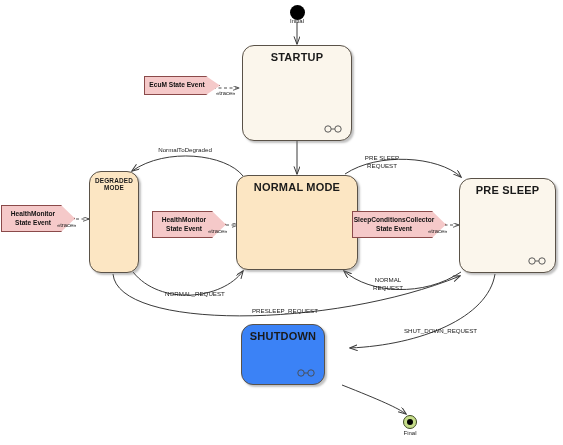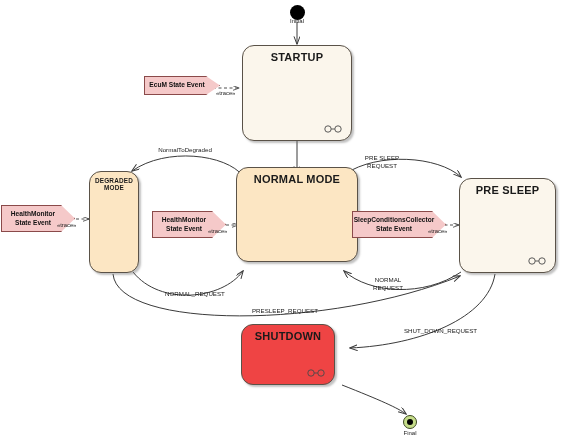--- a/index.html
+++ b/index.html
@@ -166,34 +166,34 @@
       <circle cx="5" cy="4" r="3.2" fill="none" stroke="#4a4a4a" stroke-width="0.9"></circle>
       <circle cx="15" cy="4" r="3.2" fill="none" stroke="#4a4a4a" stroke-width="0.9"></circle>
       <line x1="8.2" y1="4" x2="11.8" y2="4" stroke="#4a4a4a" stroke-width="0.9"></line>
     </svg>
   </div>
 
   <div class="state" style="left:89px; top:171px; width:50px; height:102px; background:#FCE6C3;">
     <div class="state-title" style="font-size:6.4px;">DEGRADED MODE</div>
   </div>
 
-  <div class="state" style="left:236px; top:167px; width:122px; height:95px; background:#FCE6C3;">
+  <div class="state" style="left:236px; top:175px; width:122px; height:95px; background:#FCE6C3;">
     <div class="state-title">NORMAL MODE</div>
   </div>
 
   <div class="state" style="left:459px; top:178px; width:97px; height:95px; background:#FBF6EC;">
     <div class="state-title">PRE SLEEP</div>
     <svg class="submachine-icon" viewBox="0 0 20 8">
       <circle cx="5" cy="4" r="3.2" fill="none" stroke="#4a4a4a" stroke-width="0.9"></circle>
       <circle cx="15" cy="4" r="3.2" fill="none" stroke="#4a4a4a" stroke-width="0.9"></circle>
       <line x1="8.2" y1="4" x2="11.8" y2="4" stroke="#4a4a4a" stroke-width="0.9"></line>
     </svg>
   </div>
 
-  <div class="state" style="left:241px; top:324px; width:94px; height:61px; background:#ef4444;">
+  <div class="state" style="left:241px; top:324px; width:84px; height:61px; background:#3b82f6;">
     <div class="state-title">SHUTDOWN</div>
     <svg class="submachine-icon" viewBox="0 0 20 8">
       <circle cx="5" cy="4" r="3.2" fill="none" stroke="#4a4a4a" stroke-width="0.9"></circle>
       <circle cx="15" cy="4" r="3.2" fill="none" stroke="#4a4a4a" stroke-width="0.9"></circle>
       <line x1="8.2" y1="4" x2="11.8" y2="4" stroke="#4a4a4a" stroke-width="0.9"></line>
     </svg>
   </div>
 
   <div class="event-shape" style="left:144px; top:76px; width:76px; height:19px;">
     <div>

